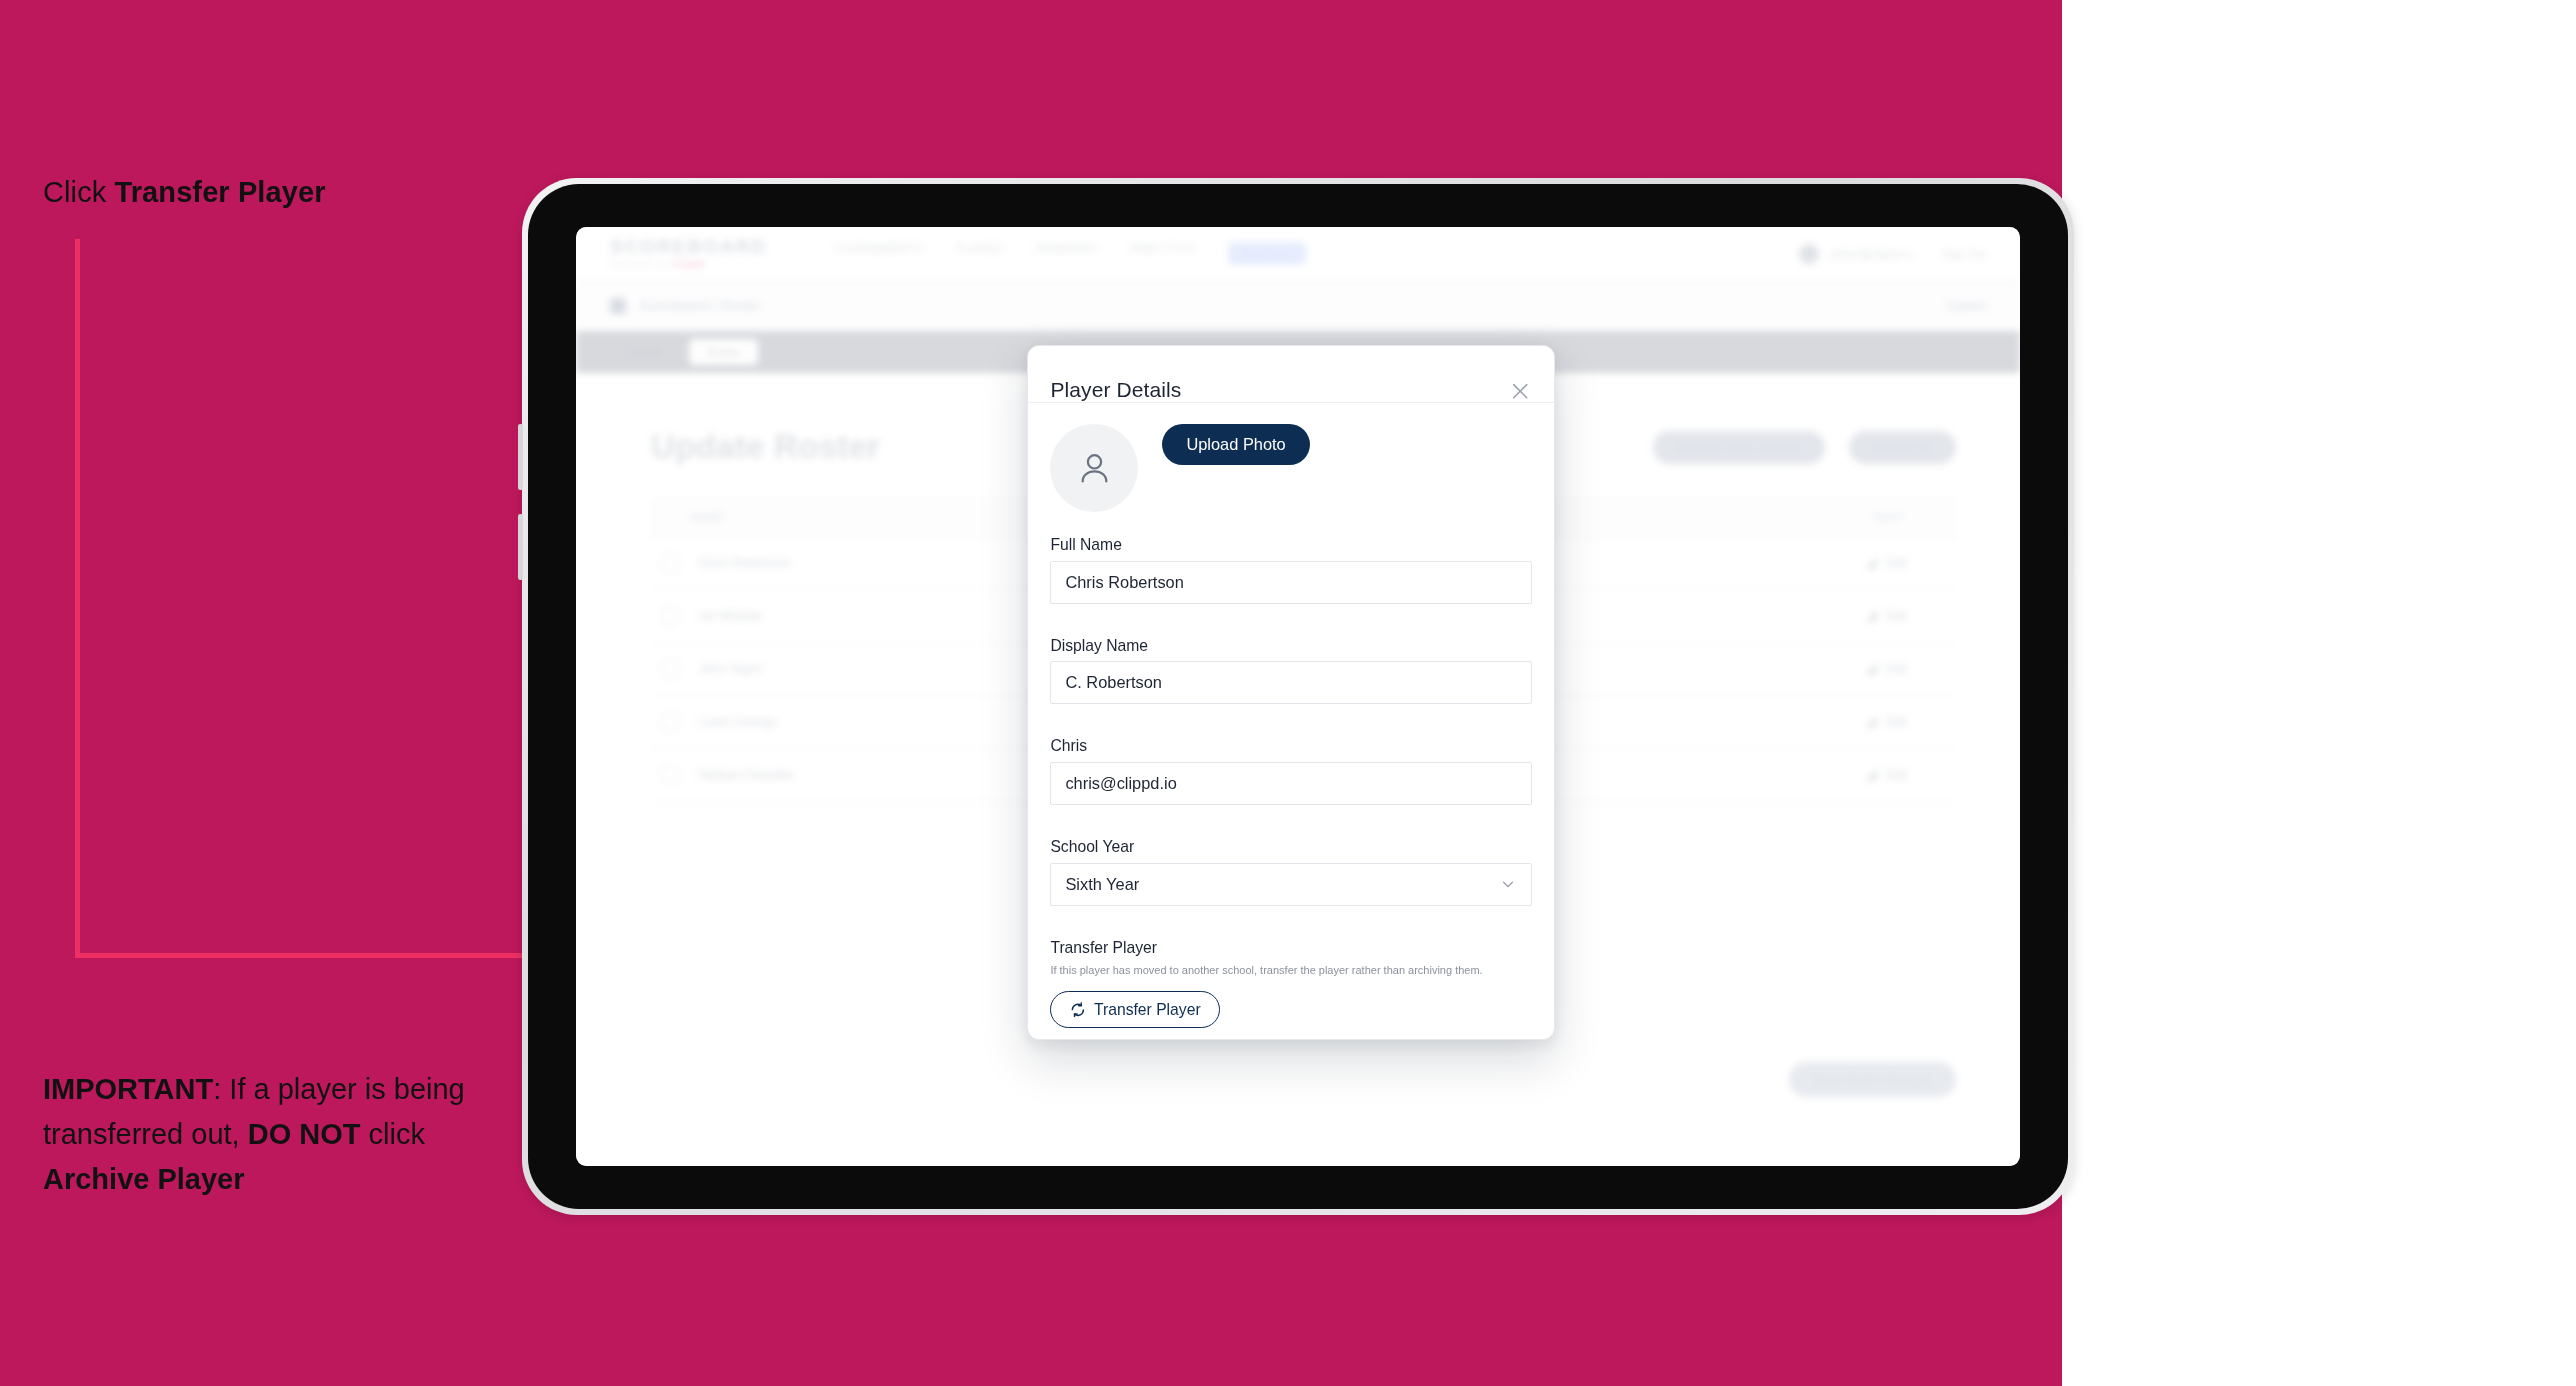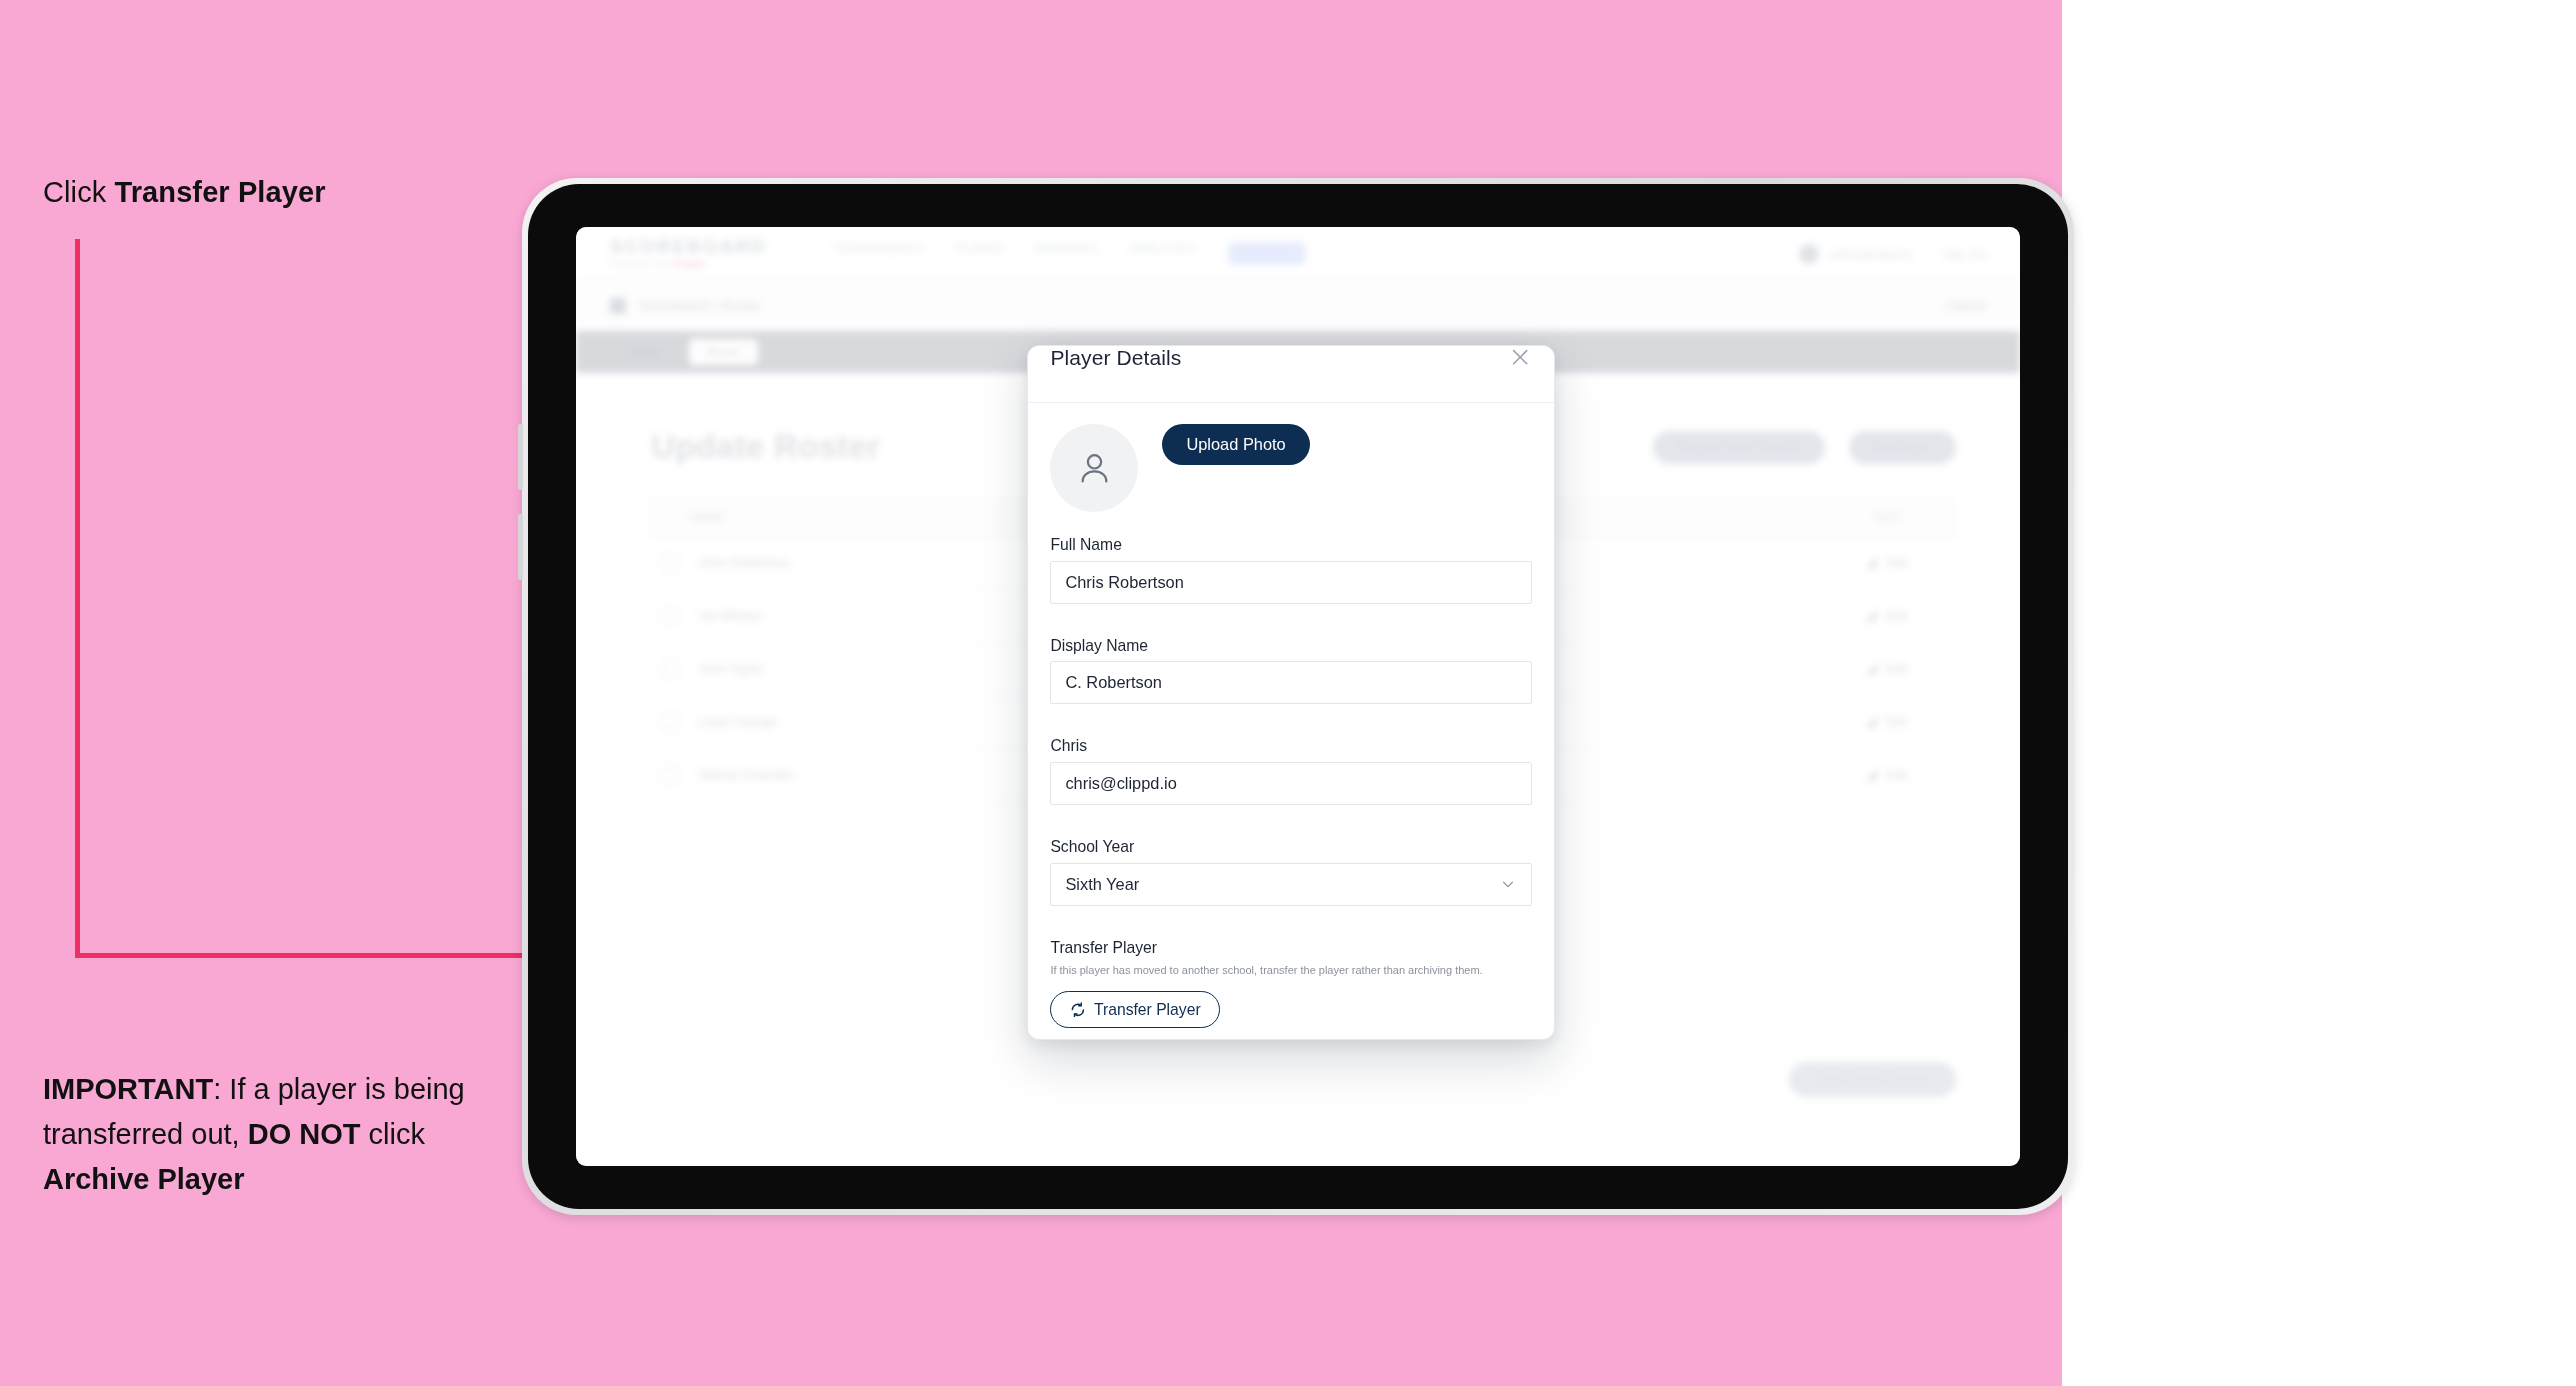--- a/index.html
+++ b/index.html
@@ -3,21 +3,21 @@
 <meta charset="utf-8">
 <style>
   * { box-sizing: border-box; margin: 0; padding: 0; }
   html, body {
     width: 2576px;
     height: 1386px;
     background: #ffffff;
     font-family: "Liberation Sans", sans-serif;
     overflow: hidden;
   }
-  #stage { position: relative; width: 2062px; height: 1386px; background: #f9a8d4; }
+  #stage { position: relative; width: 2062px; height: 1386px; background: #be185d; }
 
   
   .anno-top {
     position: absolute;
     left: 43px; top: 176px;
     font-size: 29px;
     color: #111;
     letter-spacing: 0.1px;
     white-space: nowrap;
   }
@@ -167,21 +167,21 @@
     width: 528px; height: 695px;
     background: #ffffff;
     border: 0.7px solid #e6e8ec;
     border-radius: 12px;
     box-shadow: 0 19.4px 48px rgba(15,23,42,.16), 0 4.5px 13.4px rgba(15,23,42,.08);
     display: flex; flex-direction: column;
     overflow: hidden;
   }
   .modal-head {
     height: 57px; flex: 0 0 57px;
-    display: flex; align-items: flex-start; justify-content: space-between;
+    display: flex; align-items: flex-end; justify-content: space-between;
     padding: 0 22.4px;
     border-bottom: 0.7px solid #eceef1;
   }
   .modal-title { font-size: 21px; color: #1d2433; letter-spacing: 0.1px; }
   .close-x { width: 22.4px; height: 22.4px; cursor: pointer; }
 
   .modal-body { flex: 1 1 auto; padding: 21px 22.4px 0 22.4px; }
   .photo-row { display: flex; align-items: flex-start; gap: 24px; margin-bottom: 24px; }
   .avatar-circle {
     width: 88px; height: 88px; border-radius: 50%;

